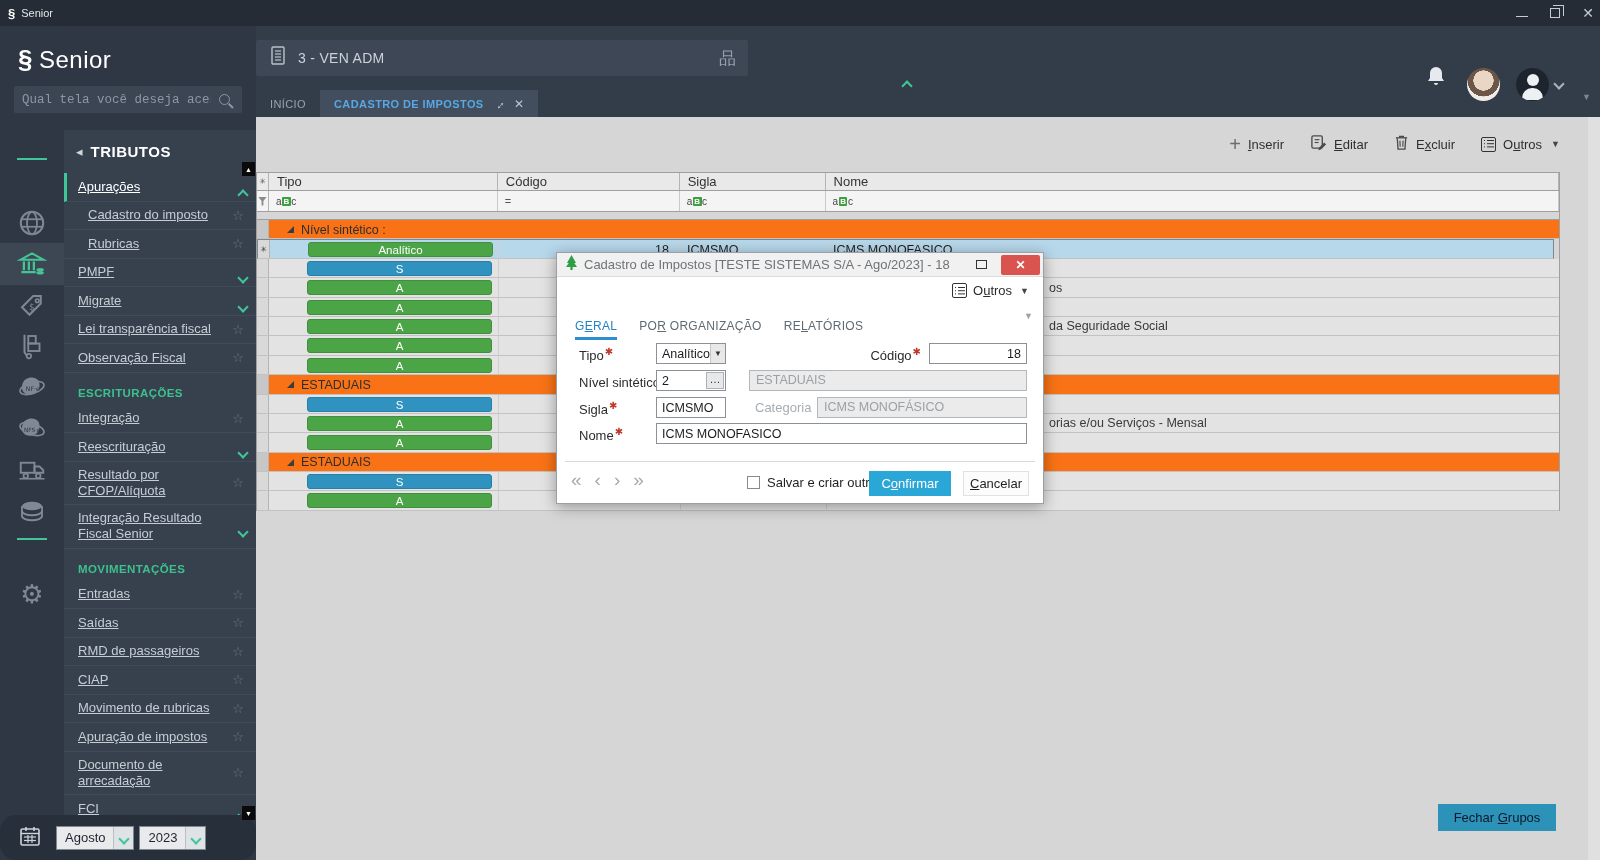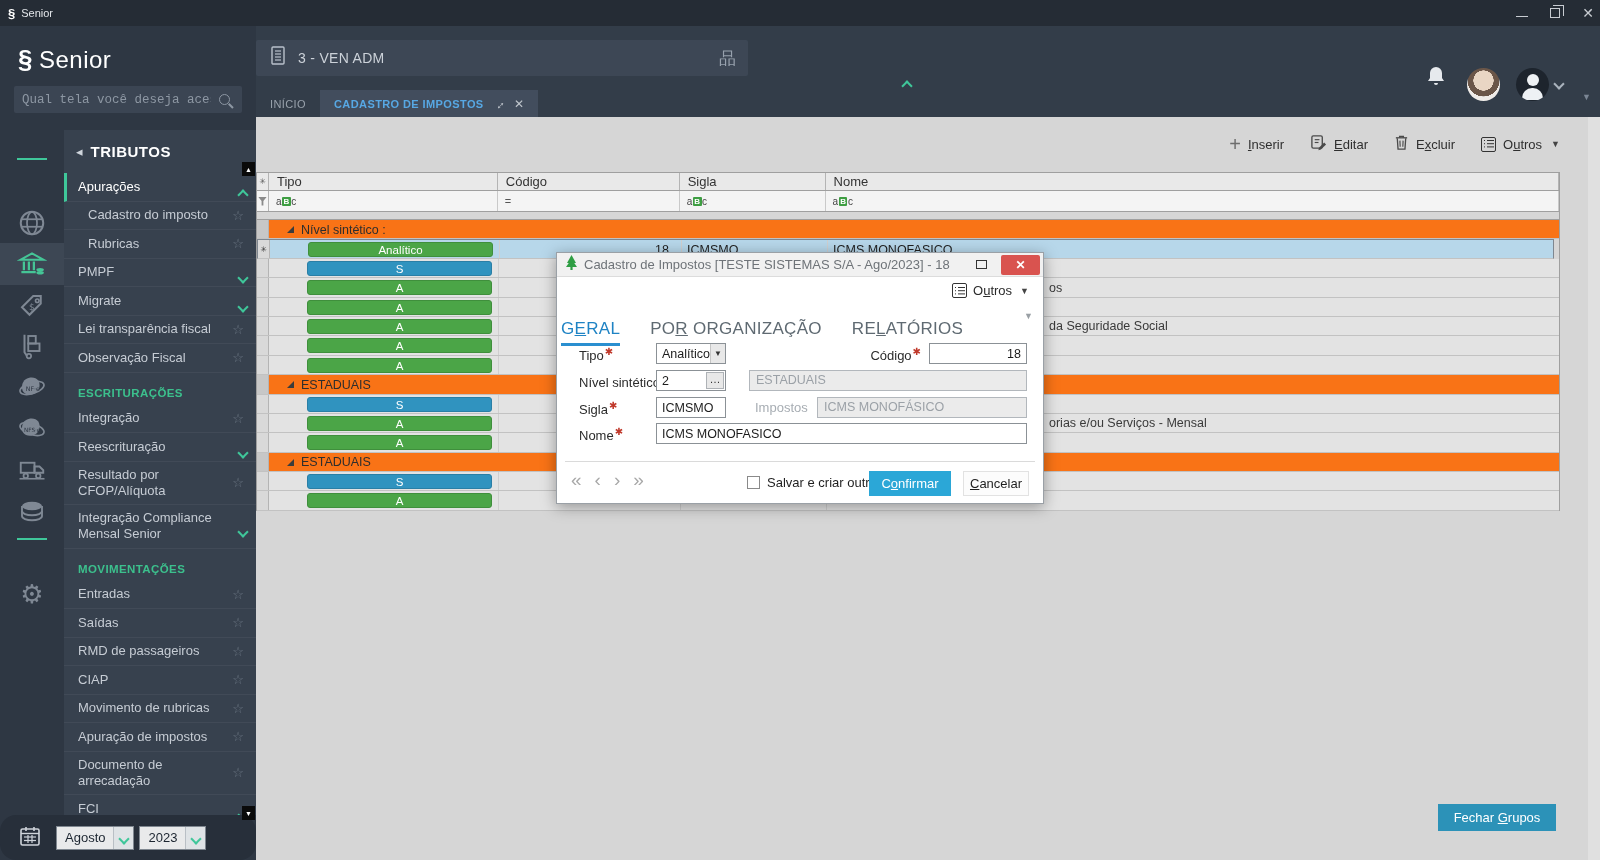--- a/index.html
+++ b/index.html
@@ -34,21 +34,21 @@
   .rail-gear { font-size:26px; color:#7f8894; line-height:26px; }
 
   .menu { position:absolute; left:64px; top:104px; width:192px; height:685px; background:#37414e; overflow:hidden; }
   .menu-head { height:43px; display:flex; align-items:center; padding-left:12px; color:#fff; }
   .menu-back { color:#cfd5dc; font-size:13px; margin-right:8px; }
   .menu-title { font-size:15px; font-weight:bold; letter-spacing:0.5px; }
   .menu-section { padding:14px 0 6px 14px; color:#3cc08d; font-size:11.5px; font-weight:bold; letter-spacing:0.4px; }
   .menu-item { position:relative; min-height:28.5px; display:flex; align-items:center; padding:0 10px 0 14px; color:#c6ccd4; font-size:13px; border-bottom:1px solid rgba(255,255,255,0.05); cursor:default; }
   .menu-item.indent { padding-left:24px; }
   .menu-item.active { border-left:3px solid #3fc79a; padding-left:11px; color:#fff; }
-  .menu-item .mi-label { flex:1; line-height:1.25; padding:5px 0; }
+  .menu-item .mi-label { flex:1; line-height:1.25; padding:5px 0;text-decoration:underline; }
   .mi-adorn { width:16px; text-align:center; color:#6b7683; font-size:13px; }
   .chev { width:10px; height:10px; position:relative; }
   .chev:before { content:""; position:absolute; left:1px; top:2px; width:6px; height:6px; border-right:2px solid #3fc79a; border-bottom:2px solid #3fc79a; transform:rotate(45deg); }
   .chev.up:before { transform:rotate(-135deg); top:4px; }
   .scroll-mark { position:absolute; width:13px; height:14px; background:#0a0a0a; color:#fff; font-size:7px; display:flex; align-items:center; justify-content:center; z-index:5; }
 
   .periodbar { position:absolute; left:0; top:789px; width:256px; height:45px; background:#272f3a; display:flex; align-items:center;border-radius:16px; }
   .cal-icon { margin:0 14px 0 18px; }
   .sel { height:24px; background:#e9eaeb; display:flex; align-items:center; border:1px solid #7f8790; margin-right:5px; }
   .sel .sel-val { padding:0 8px; font-size:13px; color:#1c2530; min-width:56px; }
@@ -107,31 +107,31 @@
   .g-row.group { background:#f97316; }
   .g-row.group .glabel { position:absolute; left:44px; top:2.5px; font-size:12.5px; color:#2e2e2e; }
   .g-row.group .gtri { position:absolute; left:30px; top:6px; width:0; height:0; border-left:7px solid transparent; border-bottom:7px solid #3c3c3c; }
   .badge { position:absolute; left:50px; top:2px; width:185px; height:15px; border-radius:3px; color:#fff; font-size:11.5px; text-align:center; line-height:15px; }
   .badge.green { background:#4ba547; border:1px solid #3f8f3c; }
   .badge.blue  { background:#3093bf; border:1px solid #2a7fa6; }
   .cellv { position:absolute; top:2.5px; font-size:12.5px; color:#1f1f1f; }
   .peek { position:absolute; left:792px; top:2.5px; font-size:12.5px; color:#3a3a3a; }
 
   .scrolltrack { position:absolute; left:1332px; top:91px; width:12px; height:743px; background:#e0e0e0; }
-  .fechar-btn { position:absolute; left:1182px; top:778px; width:118px; height:27px; background:#2c92b8; color:#ffffff; font-size:13px; display:flex; align-items:center; justify-content:center; }
+  .fechar-btn { position:absolute; left:1182px; top:778px; width:118px; height:27px; background:#2c92b8; color:#0f172a; font-size:13px; display:flex; align-items:center; justify-content:center; }
 
   
   .dialog { position:absolute; left:556px; top:252px; width:488px; height:252px; background:#fff; border:1px solid #9aa0a6; box-shadow:0 3px 14px rgba(0,0,0,0.35); z-index:60; }
   .dlg-title { height:24px; background:#f1f1f1; border-bottom:1px solid #dcdcdc; display:flex; align-items:center; }
   .dlg-title .ttext { font-size:13px; color:#6e7378; margin-left:6px; flex:1; white-space:nowrap; overflow:hidden; }
   .dlg-max { width:11px; height:9px; border:1.5px solid #333; margin-right:14px; }
   .dlg-close { width:39px; height:20px; background:#d9534f; border-radius:2px; color:#fff; font-size:12px; font-weight:bold; display:flex; align-items:center; justify-content:center; margin-right:3px; }
   .dlg-outros { position:absolute; right:14px; top:30px; display:flex; align-items:center; gap:6px; font-size:13px; color:#2b2b2b; }
   .dlg-minichev { position:absolute; right:10px; top:58px; color:#9aa0a5; font-size:9px; }
-  .dlg-tabs { position:absolute; left:4px; top:66px; display:flex; gap:30px; font-size:17px; letter-spacing:0.3px; }
+  .dlg-tabs { position:absolute; left:18px; top:66px; display:flex; gap:22px; font-size:12px; letter-spacing:0.3px; }
   .dtab { color:#5f6a72; padding-bottom:4px; }
   .dtab.active { color:#1f83c4; border-bottom:3px solid #2a8fd0; }
   .f-label { position:absolute; font-size:13px; color:#2b2b2b; }
   .req { color:#c0392b; font-size:10px; vertical-align:super; margin-left:1px; }
   .f-input { position:absolute; height:21px; border:1px solid #8b9196; background:#fff; font-size:12.5px; color:#1c1c1c; padding:0 5px; font-family:"Liberation Sans",sans-serif; }
   .f-ro { position:absolute; height:21px; border:1px solid #b2b7bc; background:#ebebeb; color:#9ba1a7; font-size:12.5px; padding:2px 6px; }
   .combo { position:absolute; height:21px; border:1px solid #8b9196; background:#fff; display:flex; align-items:center; }
   .combo .cv { flex:1; font-size:12.5px; padding-left:5px; color:#1c1c1c; }
   .combo .ca { width:15px; height:100%; display:flex; align-items:center; justify-content:center; font-size:8px; color:#333; background:#e8e8e8; border-left:1px solid #c5c5c5; }
   .dots-btn { position:absolute; width:18px; height:17px; background:#e8e8e8; border:1px solid #aeb2b6; font-size:11px; line-height:13px; text-align:center; color:#333; }
@@ -281,21 +281,21 @@
         </div>
         <div class="menu-item">
           <span class="mi-label">Reescrituração</span>
           <span class="mi-adorn"><span class="chev "></span></span>
         </div>
         <div class="menu-item">
           <span class="mi-label">Resultado por CFOP/Alíquota</span>
           <span class="mi-adorn">☆</span>
         </div>
         <div class="menu-item">
-          <span class="mi-label">Integração Compliance Mensal Senior</span>
+          <span class="mi-label">Integração Resultado Fiscal Senior</span>
           <span class="mi-adorn"><span class="chev "></span></span>
         </div>
         <div class="menu-section">MOVIMENTAÇÕES</div>
         <div class="menu-item">
           <span class="mi-label">Entradas</span>
           <span class="mi-adorn">☆</span>
         </div>
         <div class="menu-item">
           <span class="mi-label">Saídas</span>
           <span class="mi-adorn">☆</span>
@@ -616,21 +616,21 @@
   <span class="f-label" style="left:300px; top:93px; width:64px; text-align:right;"><span>Código</span><span class="req">✱</span></span>
   <input class="f-input" style="left: 372px; top: 90px; width: 98px; text-align: right;" value="18">
 
   <span class="f-label" style="left:22px; top:120px;"><span>Nível sintético</span><span class="req">✱</span></span>
   <input class="f-input" style="left: 99px; top: 117px; width: 70px; padding-right: 20px;" value="2">
   <span class="dots-btn" style="left:149px; top:119px;">…</span>
   <span class="f-ro" style="left:192px; top:117px; width:278px;">ESTADUAIS</span>
 
   <span class="f-label" style="left:22px; top:147px;"><span>Sigla</span><span class="req">✱</span></span>
   <input class="f-input" style="left: 99px; top: 144px; width: 70px;" value="ICMSMO">
-  <span class="f-label" style="left:198px; top:147px; color:#a7adb3;">Impostos</span>
+  <span class="f-label" style="left:198px; top:147px; color:#a7adb3;">Categoria</span>
   <span class="f-ro" style="left:260px; top:144px; width:210px;">ICMS MONOFÁSICO</span>
 
   <span class="f-label" style="left:22px; top:173px;"><span>Nome</span><span class="req">✱</span></span>
   <input class="f-input" style="left: 99px; top: 170px; width: 371px;" value="ICMS MONOFASICO">
 
   <div class="dlg-divider"></div>
 
   <div class="dlg-nav">
       <span>«</span>
       <span>‹</span>

